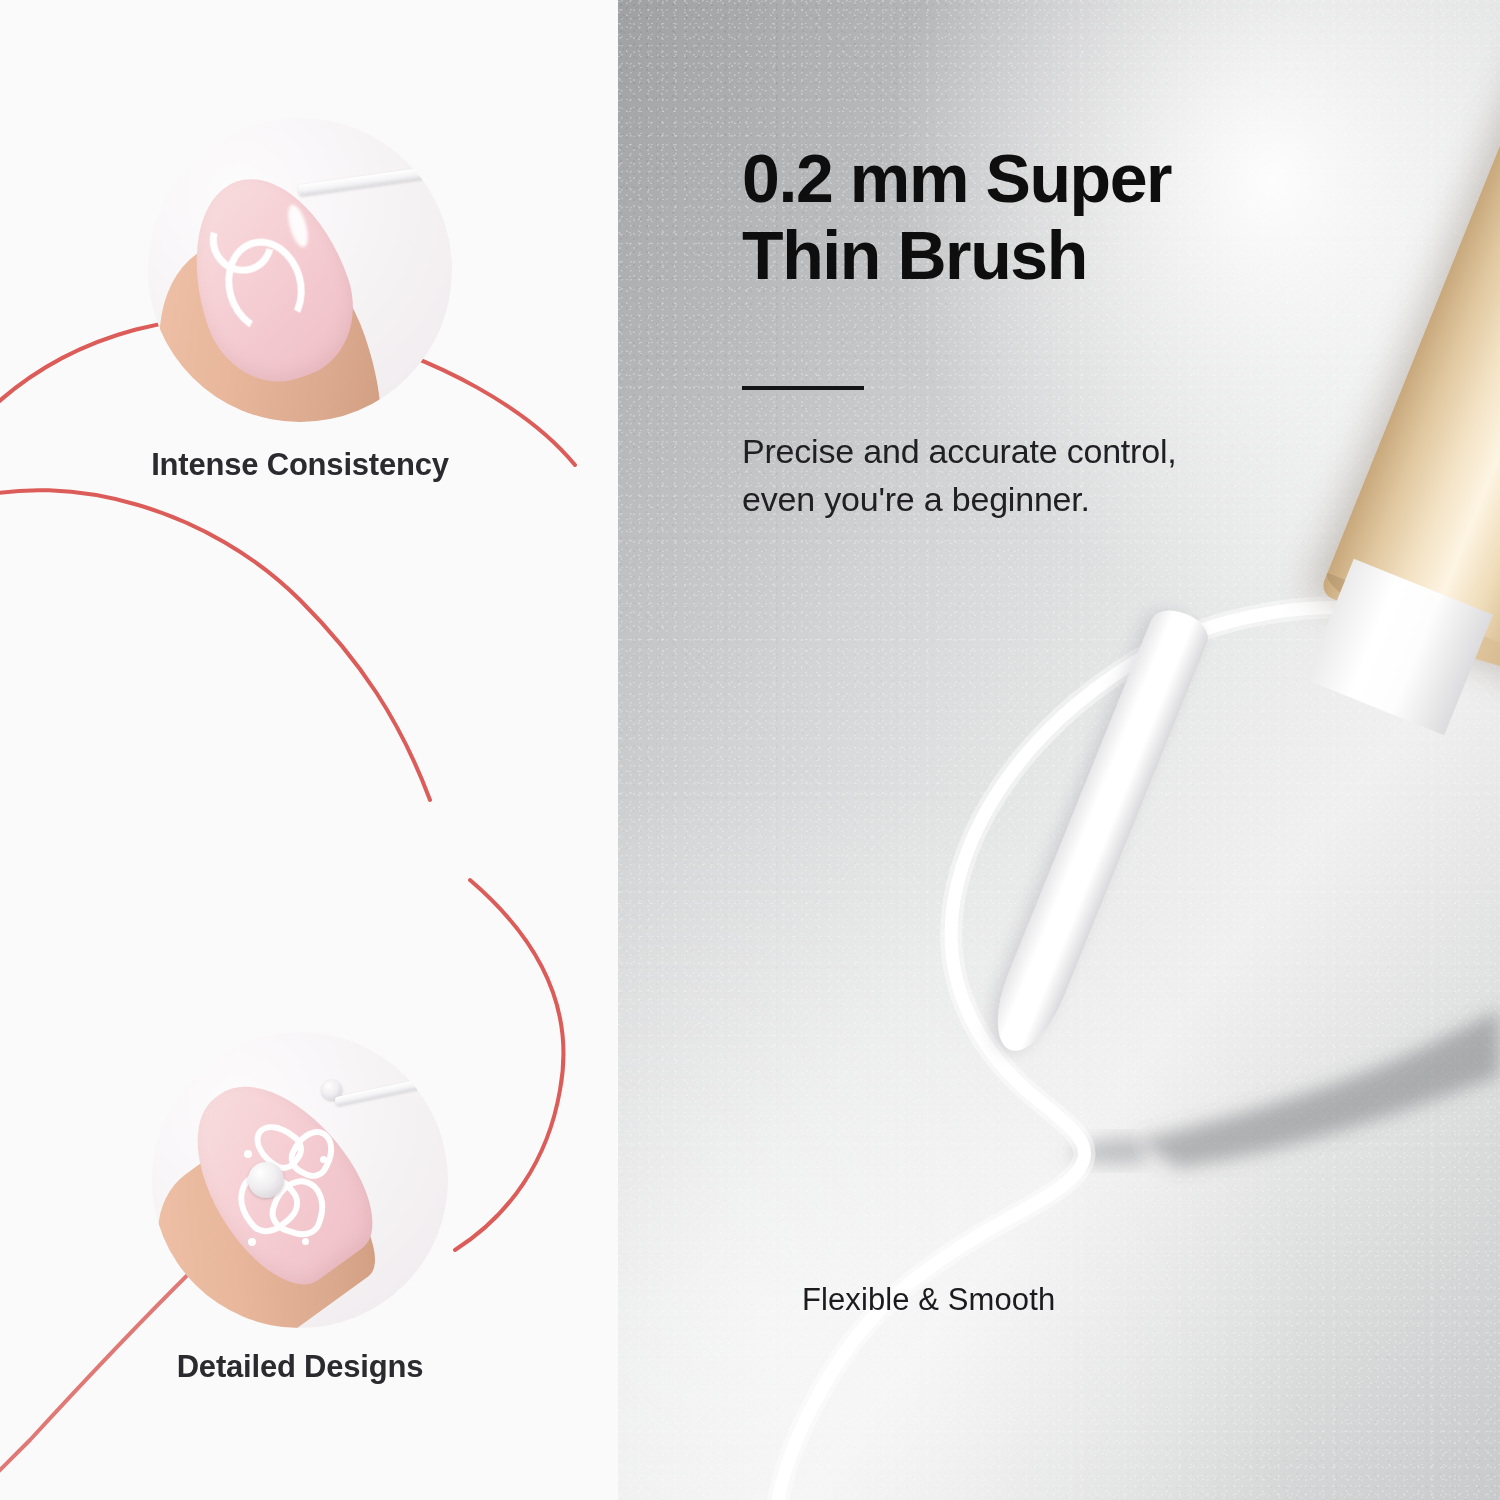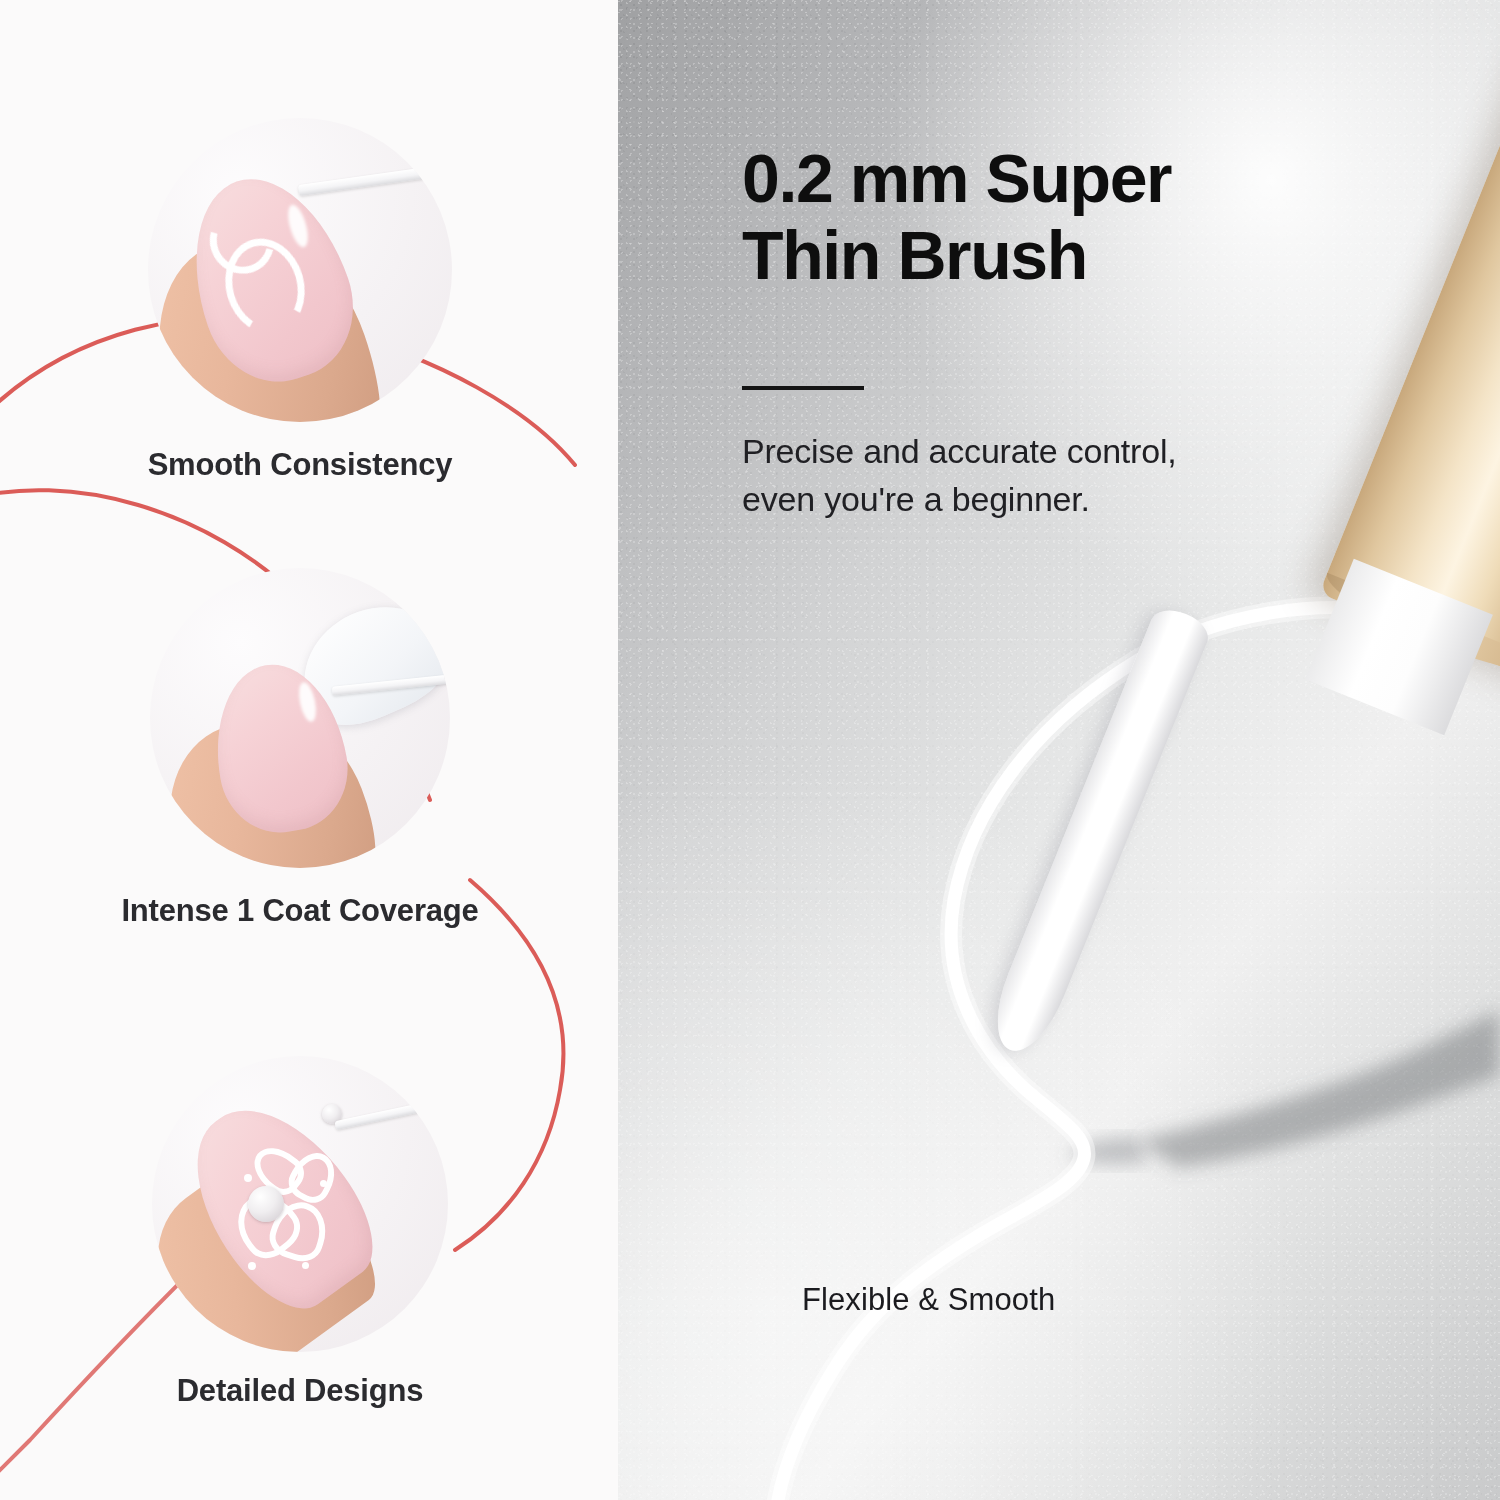--- a/index.html
+++ b/index.html
@@ -34,21 +34,21 @@
   }
 
   .feature-block {
     position:absolute;
     width:440px;
     left:80px;
     text-align:center;
   }
   #feature-0 { top:118px; }
   #feature-1 { top:568px; }
-  #feature-2 { top:1056px;text-align:center; }
+  #feature-2 { top:1032px;text-align:center; }
 
   .circle-photo {
     position:relative;
     width:300px; height:300px;
     margin:0 auto;
     border-radius:50%;
     overflow:hidden;
     background:
       radial-gradient(circle at 30% 25%, #fdfcfd 0%, #f5f2f4 55%, #efeaed 100%);
   }
@@ -251,35 +251,24 @@
 
     <div class="feature-block" id="feature-0">
       <div class="circle-photo c1">
         <div class="finger" style="left:10px; top:118px; width:206px; height:230px; transform:rotate(-19deg); border-radius:44% 44% 12% 12% / 58% 58% 42% 42%;"></div>
         <div class="nail" style="left:48px; top:58px; width:148px; height:206px; transform:rotate(-19deg);"></div>
         <div class="nail-gloss" style="left:142px; top:86px; width:16px; height:44px; transform:rotate(-16deg);"></div>
         <div class="swoosh" style="left:78px; top:120px; width:78px; height:96px; transform:rotate(-16deg); border-color:#ffffff #ffffff transparent #ffffff; border-radius:50% 50% 50% 50%;"></div>
         <div class="swoosh" style="left:62px; top:90px; width:64px; height:66px; border-color:transparent transparent #ffffff #ffffff; transform:rotate(-30deg);"></div>
         <div class="brush-tip" style="left:150px; top:56px; width:160px; height:11px; transform:rotate(-8deg);"></div>
       </div>
-      <div class="feature-caption">Smooth
+      <div class="feature-caption">Intense
 Consistency</div>
     </div>
 
-    <div class="feature-block" id="feature-1">
-      <div class="circle-photo c2">
-        <div class="white-tip" style="left:148px; top:42px; width:150px; height:106px; transform:rotate(-24deg);"></div>
-        <div class="finger" style="left:18px; top:150px; width:196px; height:190px; transform:rotate(-21deg); border-radius:44% 44% 14% 14% / 56% 56% 44% 44%;"></div>
-        <div class="nail" style="left:66px; top:96px; width:128px; height:168px; transform:rotate(-10deg);"></div>
-        <div class="nail-gloss" style="left:150px; top:114px; width:15px; height:40px; transform:rotate(-12deg);"></div>
-        <div class="brush-tip" style="left:182px; top:112px; width:132px; height:9px; transform:rotate(-6deg);"></div>
-      </div>
-      <div class="feature-caption">Intense 1 Coat
-Coverage</div>
-    </div>
 
     <div class="feature-block" id="feature-2">
       <div class="circle-photo c3">
         <div class="finger" style="left:6px; top:112px; width:200px; height:190px; transform:rotate(-36deg); border-radius:40% 40% 16% 16% / 54% 54% 46% 46%;"></div>
         <div class="nail" style="left:58px; top:44px; width:138px; height:208px; transform:rotate(-36deg); border-radius:48% 48% 30% 30% / 58% 58% 42% 42%;"></div>
         <div class="petal" style="left:86px; top:138px; width:58px; height:62px; transform:rotate(-38deg);"></div>
         <div class="petal" style="left:120px; top:146px; width:54px; height:58px; transform:rotate(18deg);"></div>
         <div class="petal" style="left:106px; top:88px; width:40px; height:52px; transform:rotate(-52deg);"></div>
         <div class="petal" style="left:140px; top:96px; width:42px; height:50px; transform:rotate(28deg);"></div>
         <div class="dot" style="left:92px; top:118px; width:8px; height:8px;"></div>

